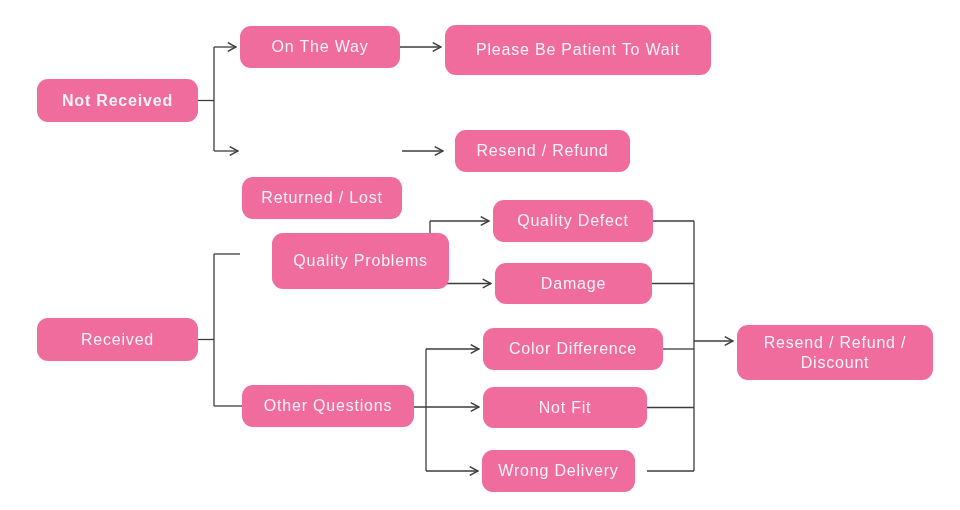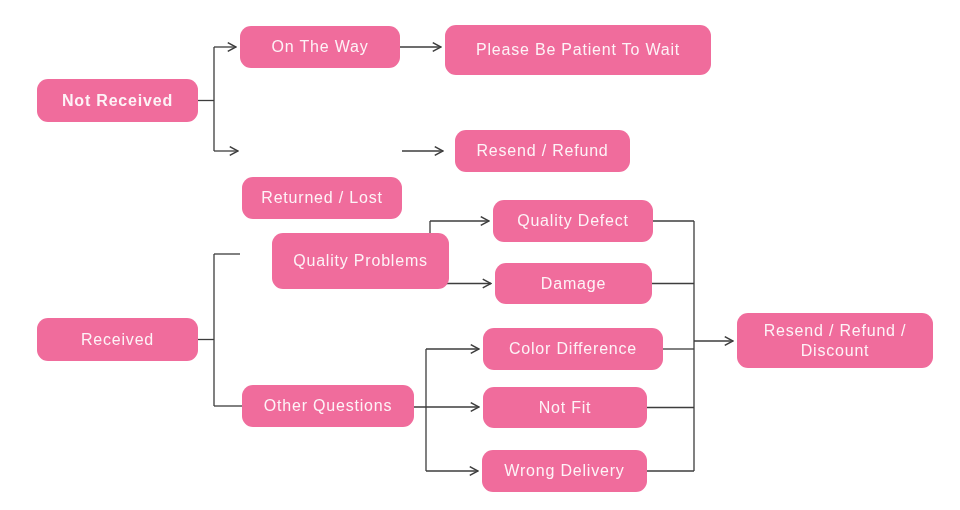--- a/index.html
+++ b/index.html
@@ -96,17 +96,17 @@
   <div class="node" style="left:242px; top:385px; width:172px; height:42px;">Other Questions</div>
 
   <div class="node" style="left:493px; top:200px; width:160px; height:42px;">Quality Defect</div>
 
   <div class="node" style="left:495px; top:263px; width:157px; height:41px;">Damage</div>
 
   <div class="node" style="left:483px; top:328px; width:180px; height:42px;">Color Difference</div>
 
   <div class="node" style="left:483px; top:387px; width:164px; height:41px;">Not Fit</div>
 
-  <div class="node" style="left:482px; top:450px; width:165px; height:42px;">Wrong Delivery</div>
+  <div class="node" style="left:482px; top:450px; width:153px; height:42px;">Wrong Delivery</div>
 
-  <div class="node" style="left:737px; top:313px; width:196px; height:55px; padding:0 14px;">Resend / Refund / Discount</div>
+  <div class="node" style="left:737px; top:325px; width:196px; height:55px; padding:0 14px;">Resend / Refund / Discount</div>
 
 </div>
 
 </body></html>

